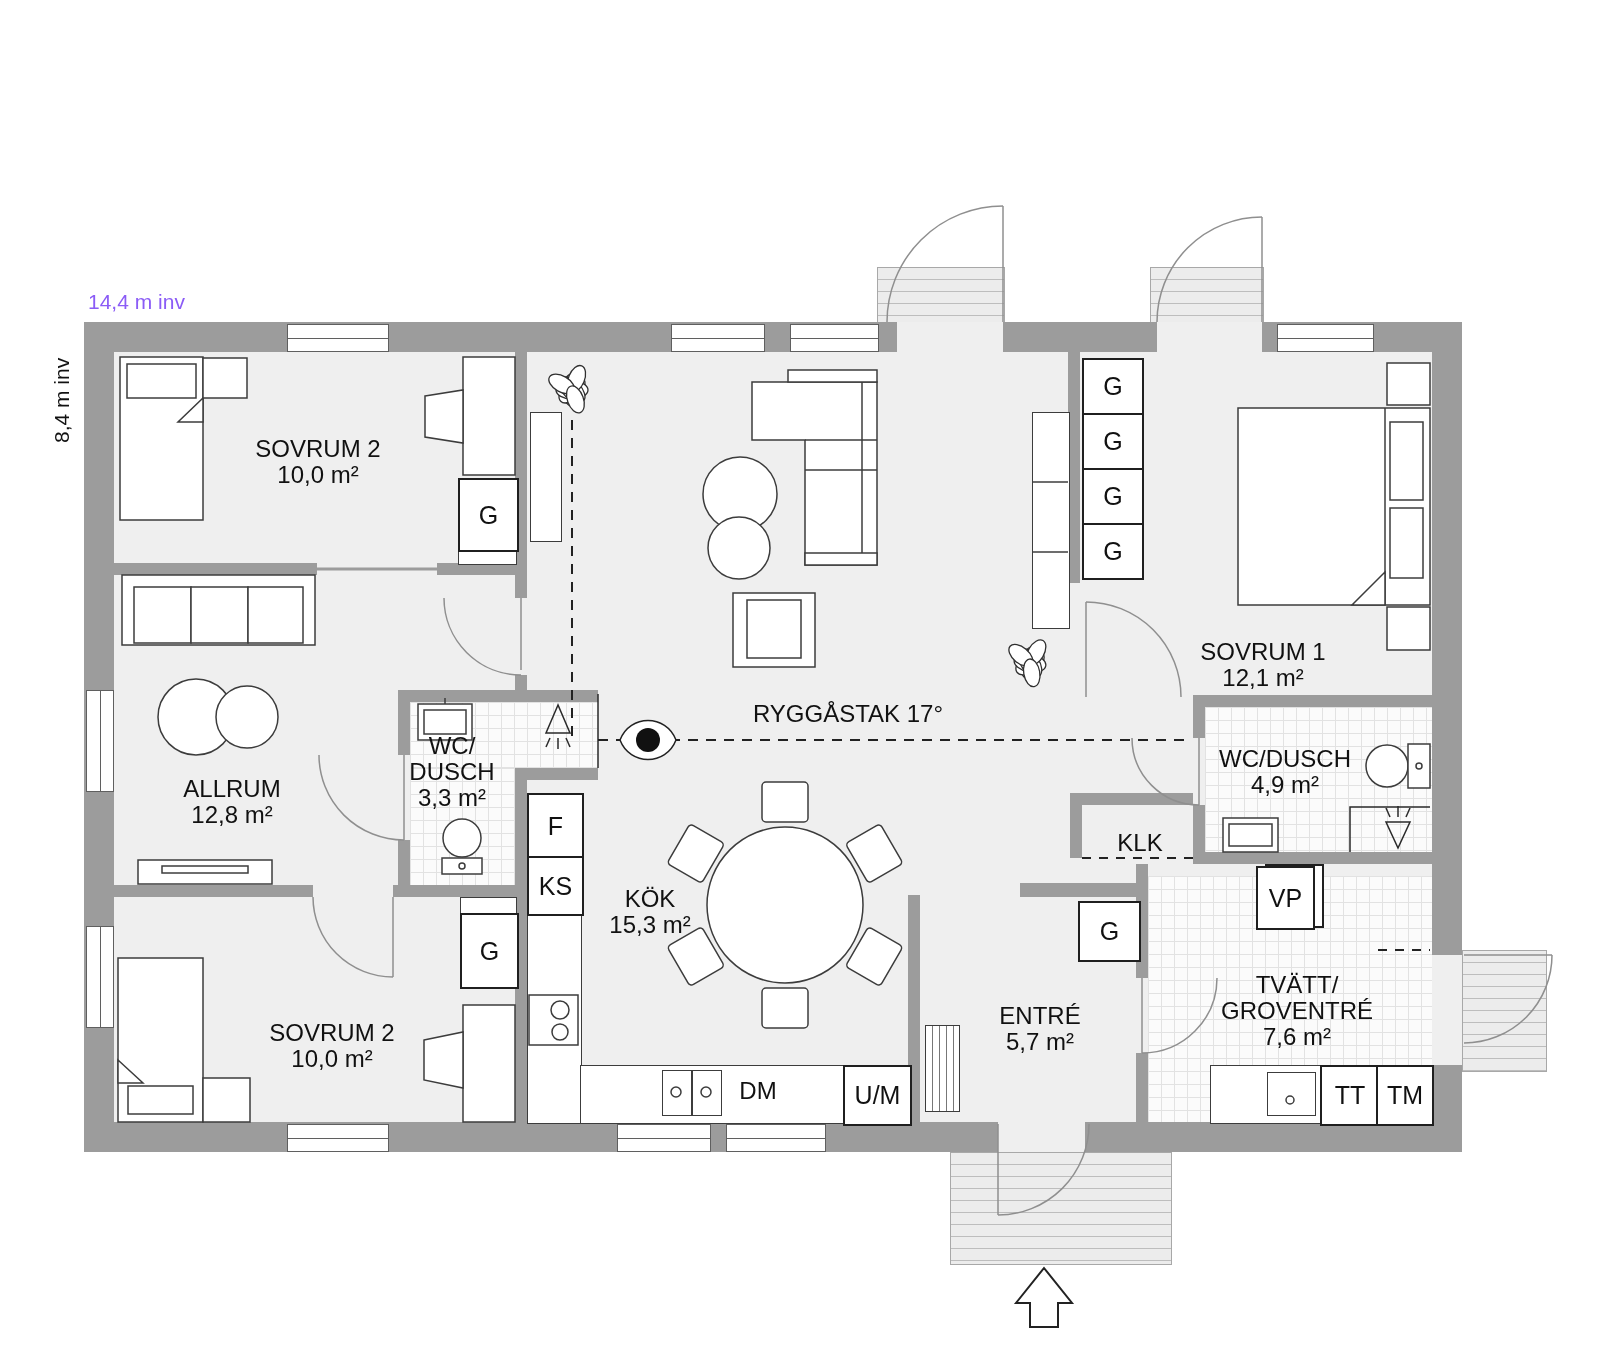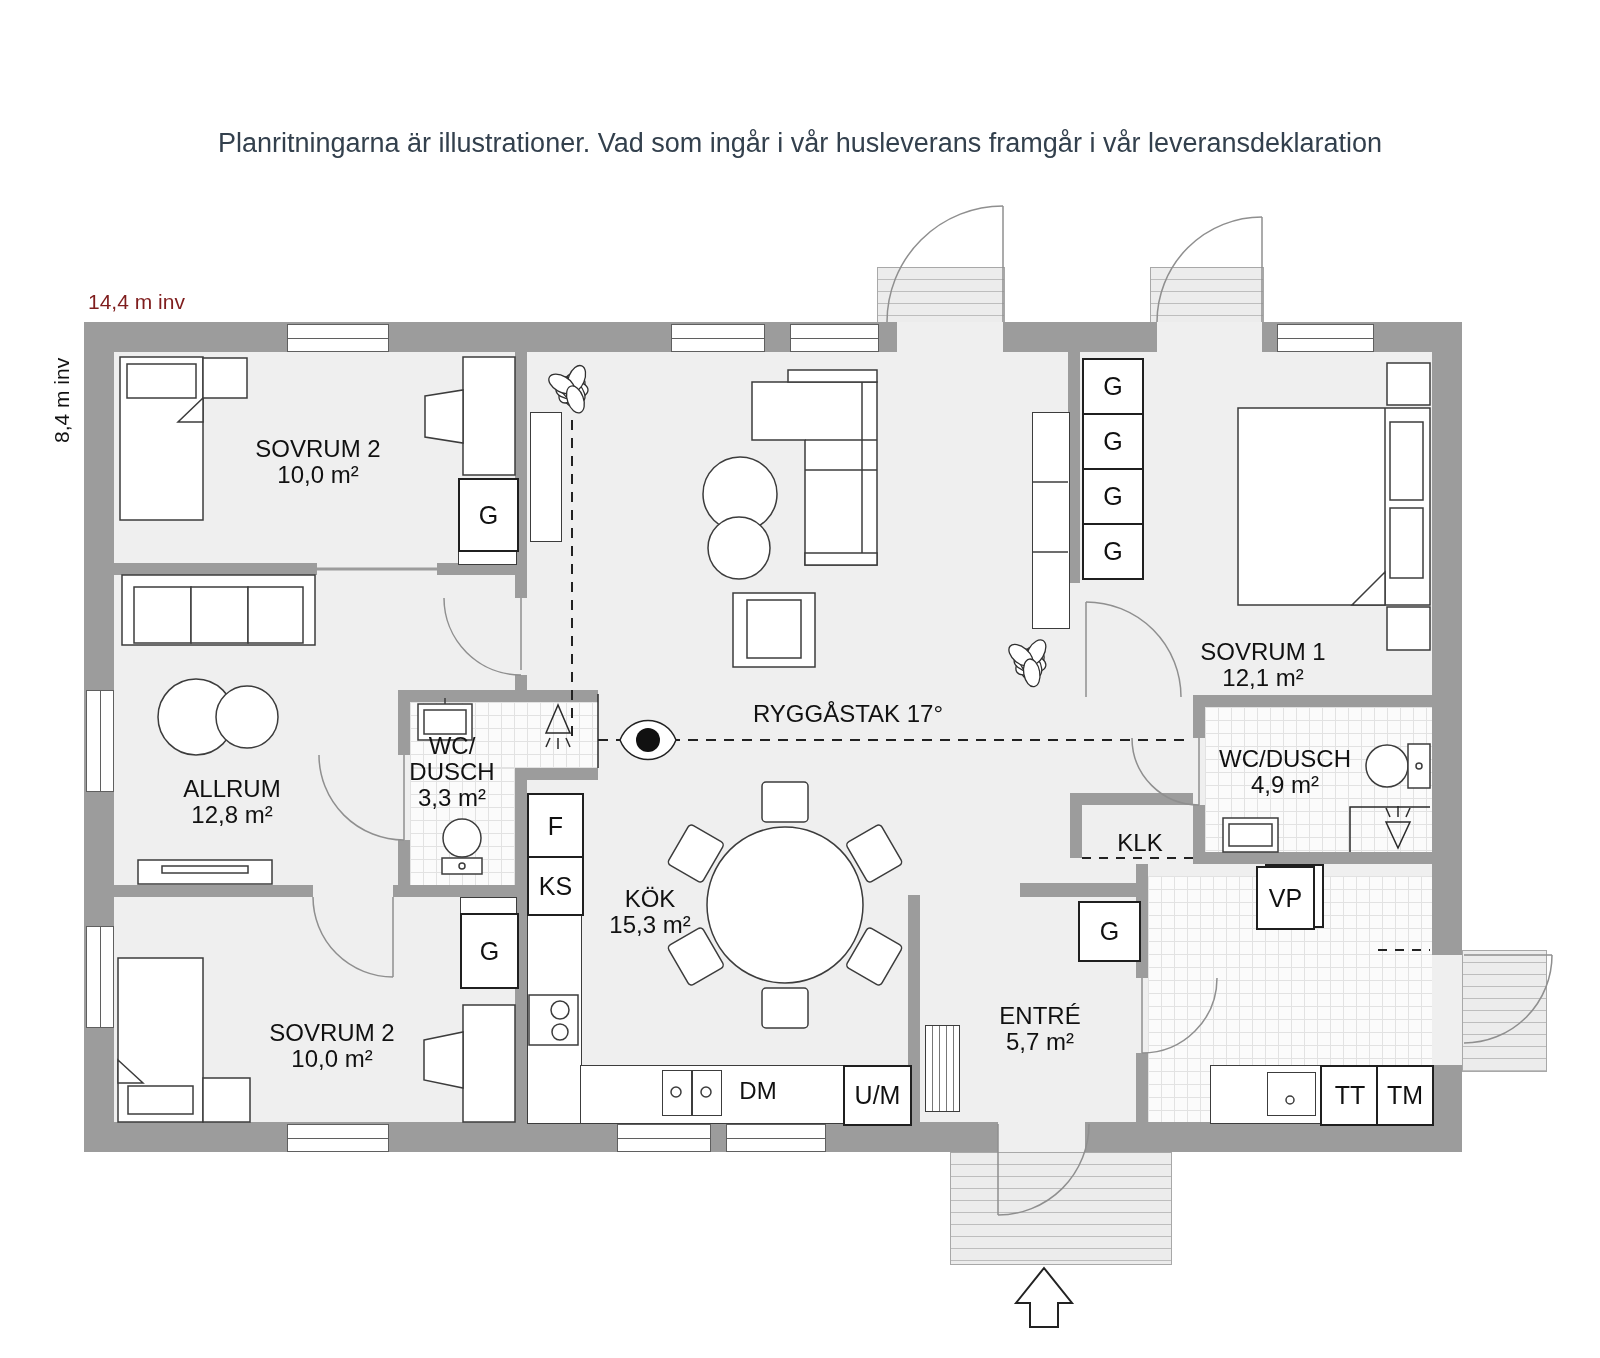--- a/index.html
+++ b/index.html
@@ -1,20 +1,20 @@
 <!DOCTYPE html>
 <html><head>
 <meta charset="utf-8">
 <style>
   html,body{margin:0;padding:0;background:#fff;}
   .canvas{position:relative;width:1600px;height:1358px;background:#fff;overflow:hidden;
           font-family:"Liberation Sans",sans-serif;}
   .title{position:absolute;left:0;top:128px;width:1600px;text-align:center;
          font-size:27px;color:#33404d;}
-  .dimh{position:absolute;left:88px;top:290px;font-size:21px;color:#7f1d1d;}
+  .dimh{position:absolute;left:88px;top:290px;font-size:21px;color:#8b5cf6;}
   .dimv{position:absolute;left:50px;top:325px;height:118px;font-size:21px;color:#111;
         writing-mode:vertical-rl;transform:rotate(180deg);}
   .floor{position:absolute;background:#efefef;z-index:1;}
   .tile{position:absolute;background-color:#fbfbfb;z-index:1;
         background-image:linear-gradient(#e2e2e2 1px,transparent 1px),
                          linear-gradient(90deg,#e2e2e2 1px,transparent 1px);
         background-size:13px 13px;}
   .wall{position:absolute;background:#9c9c9c;z-index:2;}
   .gap{position:absolute;background:#efefef;z-index:3;}
   .win{position:absolute;background:#fff;border:1px solid #5f5f5f;z-index:3;}
@@ -27,21 +27,20 @@
   .unit{position:absolute;background:#fff;border:1.5px solid #3c3c3c;z-index:4;}
   .rlabel{position:absolute;transform:translateX(-50%);text-align:center;font-size:24px;
           line-height:26px;color:#111;z-index:7;white-space:nowrap;}
   svg.overlay{position:absolute;left:0;top:0;z-index:5;}
 </style>
 </head>
 <body>
 
 <div class="canvas">
 
-  <div class="title">Planritningarna är illustrationer. Vad som ingår i vår husleverans framgår i vår leveransdeklaration</div>
   <div class="dimh">14,4 m inv</div>
   <div class="dimv">8,4 m inv</div>
 
   <div class="deck" style="left:877px;top:267px;width:126px;height:56px"></div>
   <div class="deck" style="left:1150px;top:267px;width:112px;height:56px"></div>
   <div class="deck" style="left:950px;top:1152px;width:220px;height:111px"></div>
   <div class="deck" style="left:1462px;top:950px;width:83px;height:120px"></div>
 
   <div class="floor" style="left:114px;top:352px;width:1318px;height:770px"></div>
 
@@ -394,20 +393,25 @@
     <div>10,0 m²</div>
   </div>
   <div class="rlabel" style="left:1040px;top:1003px">
     <div>ENTRÉ</div>
     <div>5,7 m²</div>
   </div>
   <div class="rlabel" style="left:1285px;top:746px">
     <div>WC/DUSCH</div>
     <div>4,9 m²</div>
   </div>
+  <div class="rlabel" style="left:1297px;top:972px">
+    <div>TVÄTT/</div>
+    <div>GROVENTRÉ</div>
+    <div>7,6 m²</div>
+  </div>
   <div class="rlabel" style="left:1140px;top:830px">
     <div>KLK</div>
   </div>
   <div class="rlabel" style="left:848px;top:701px">
     <div>RYGGÅSTAK 17°</div>
   </div>
   <div class="rlabel" style="left:758px;top:1078px">
     <div>DM</div>
   </div>
 

